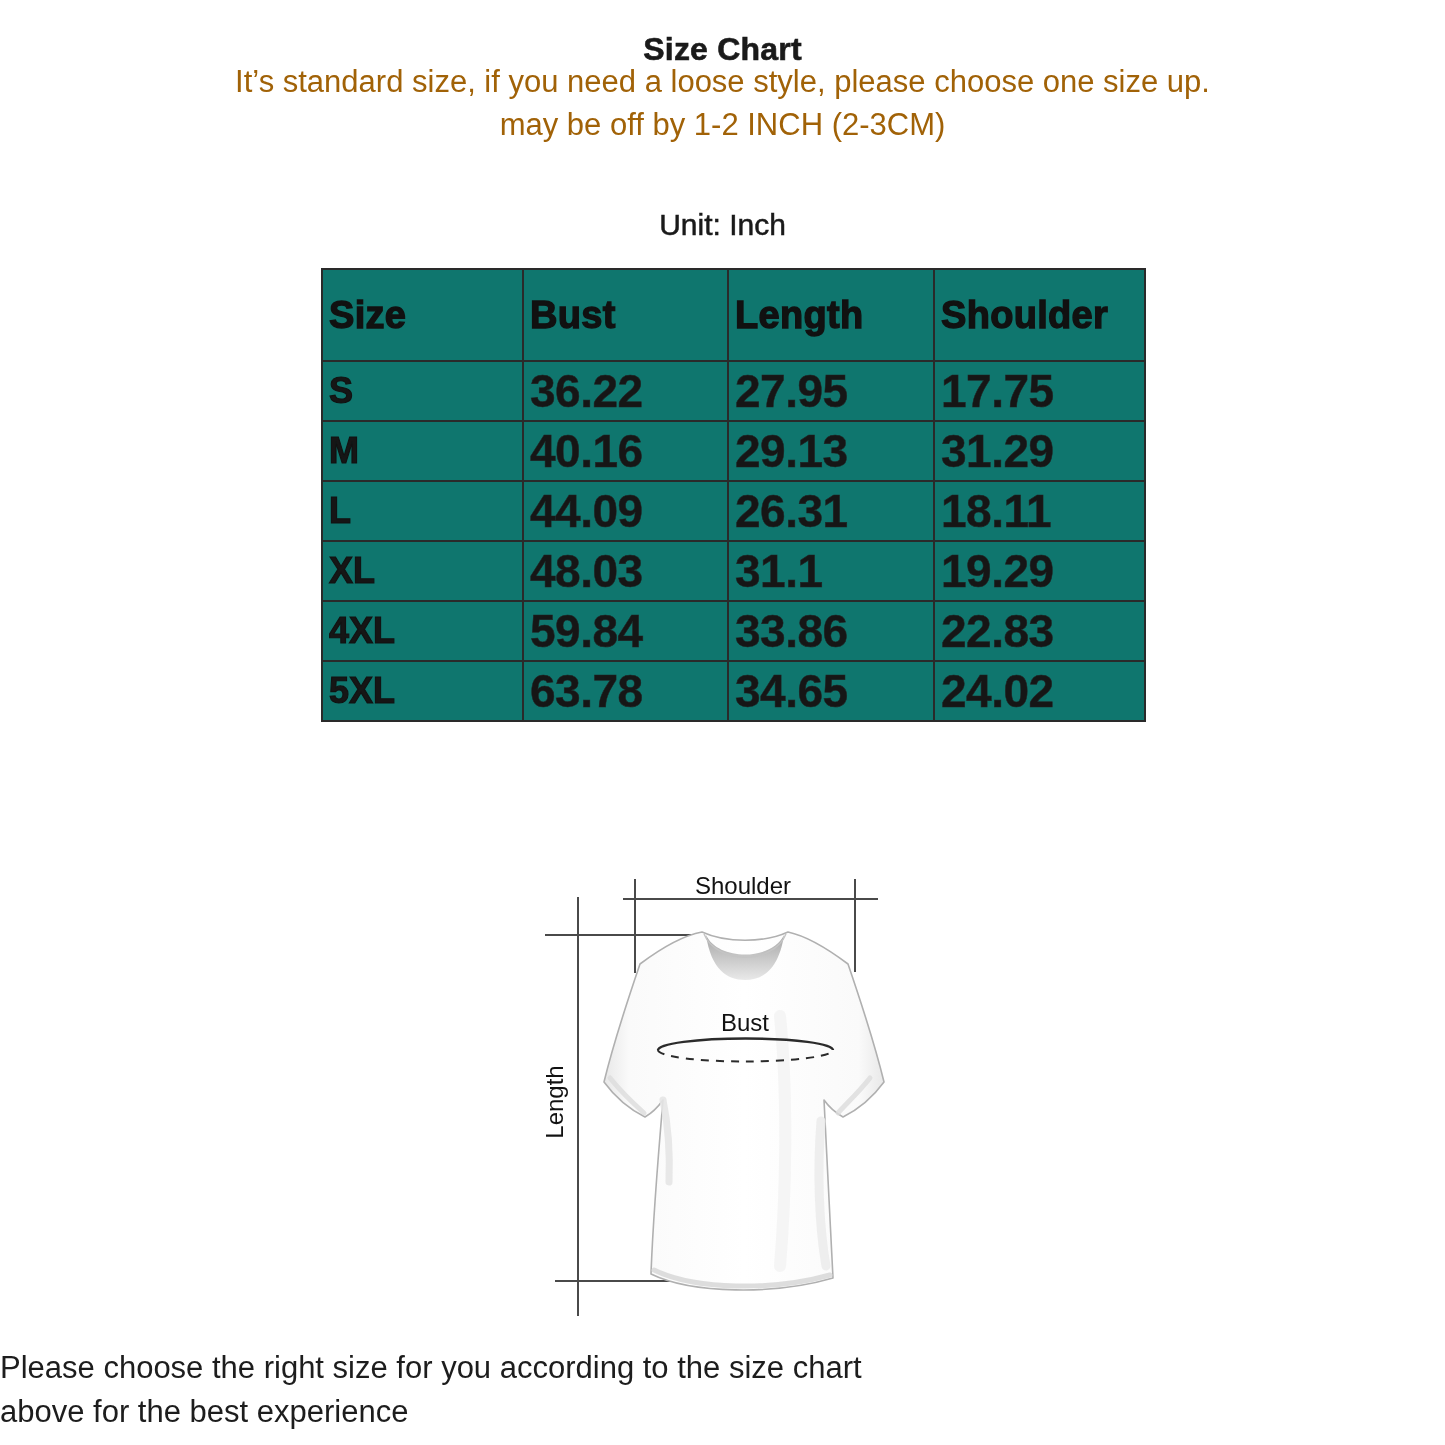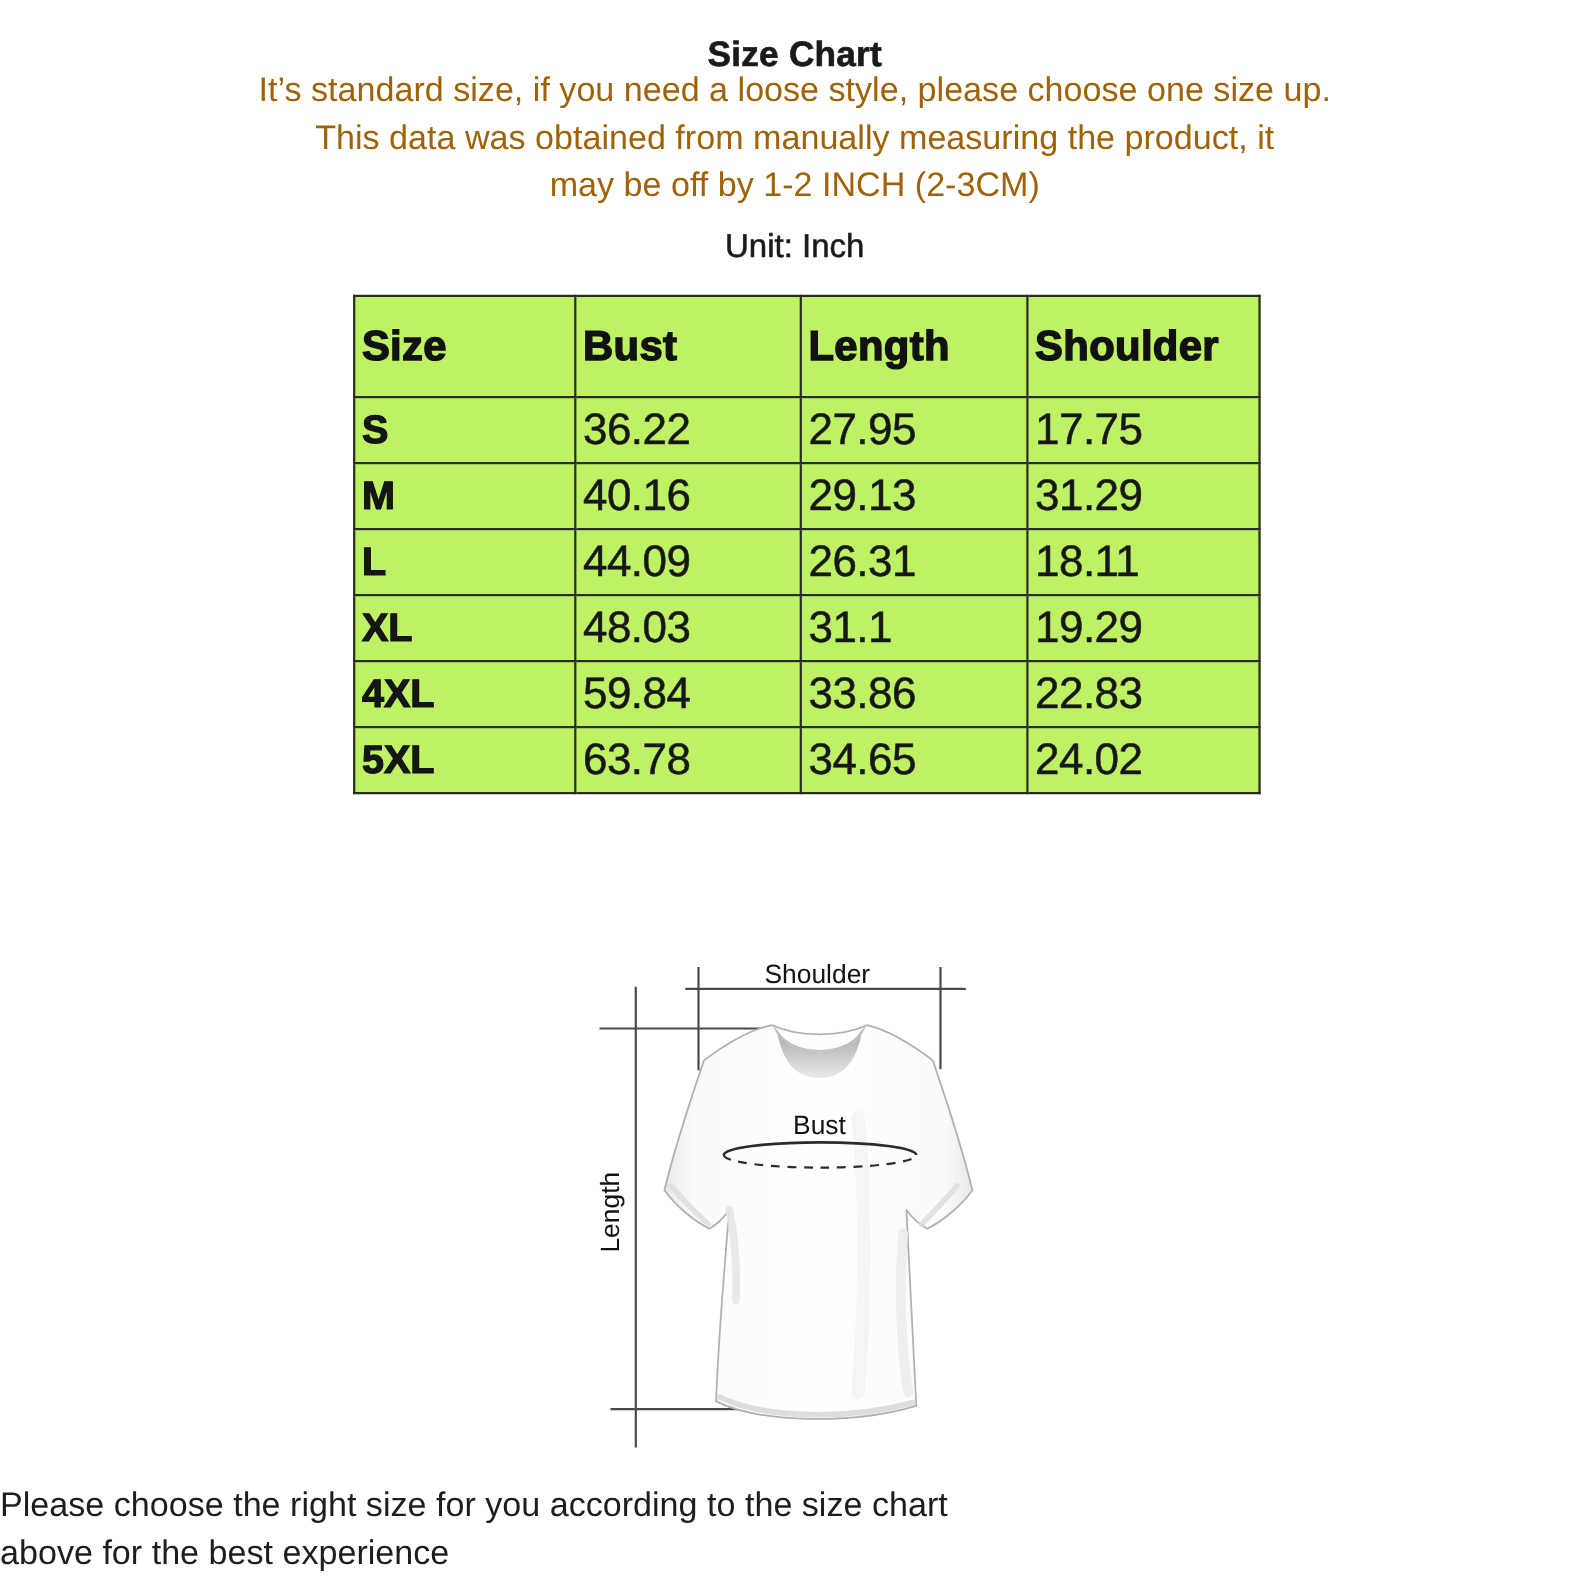--- a/index.html
+++ b/index.html
@@ -9,46 +9,45 @@
 
   .title{position:absolute;top:6px;left:0;width:100%;text-align:center;
          font-size:32px;font-weight:700;line-height:44px;
          -webkit-text-stroke:0.6px #1a1a1a;letter-spacing:0.2px;}
   .subtitle{position:absolute;top:60px;left:0;width:100%;text-align:center;
             font-size:31px;line-height:43px;font-weight:400;color:#a16207;}
   .unit{position:absolute;top:204px;left:0;width:100%;text-align:center;
         font-size:30px;font-weight:400;line-height:42px;-webkit-text-stroke:0.5px #1a1a1a;}
 
   table.size-table{position:absolute;top:268px;left:321px;width:823px;
-                   border-collapse:collapse;table-layout:fixed;background:#bef264;}
+                   border-collapse:collapse;table-layout:fixed;background:#0f766e;}
   .size-table th,.size-table td{border:2px solid #2a2a2a;text-align:left;
                    vertical-align:middle;padding:0 0 0 6px;overflow:hidden;white-space:nowrap;}
   .size-table th{height:90px;font-size:38px;font-weight:700;color:#111;
                  -webkit-text-stroke:1.3px #111;letter-spacing:0.3px;}
-  .size-table td{height:58px;font-size:40px;font-weight:400;color:#161616;}
+  .size-table td{height:58px;font-size:46px;font-weight:700;color:#161616;}
   .size-table td.size-cell{font-size:36px;font-weight:700;
                  -webkit-text-stroke:1.1px #111;}
   .num{-webkit-text-stroke:0.5px #222;letter-spacing:-0.5px;}
 
   .diagram{position:absolute;top:866px;left:530px;width:420px;height:466px;}
   .diagram text{font-family:"Liberation Sans",sans-serif;fill:#121212;}
 
   .footer{position:absolute;top:1346px;left:0;width:100%;text-align:left;
           font-size:31px;line-height:44px;color:#1d1d1d;}
 </style>
 </head>
 <body>
 
 <div class="page">
 
   <h1 class="title">Size Chart</h1>
 
   <div class="subtitle">
     <div>It’s standard size, if you need a loose style, please choose one size up.</div>
-    <div>This data was obtained from manually measuring the product, it</div>
     <div>may be off by 1-2 INCH (2-3CM)</div>
   </div>
 
   <div class="unit">Unit: Inch</div>
 
   <table class="size-table">
     <colgroup>
       <col style="width:201px">
         <col style="width:205px">
         <col style="width:206px">

